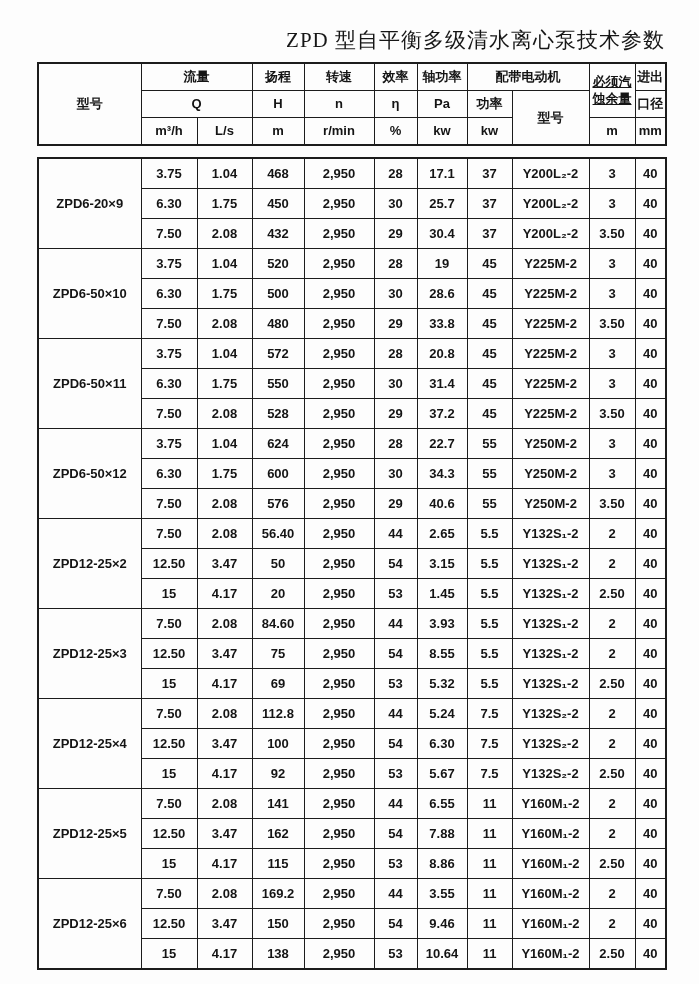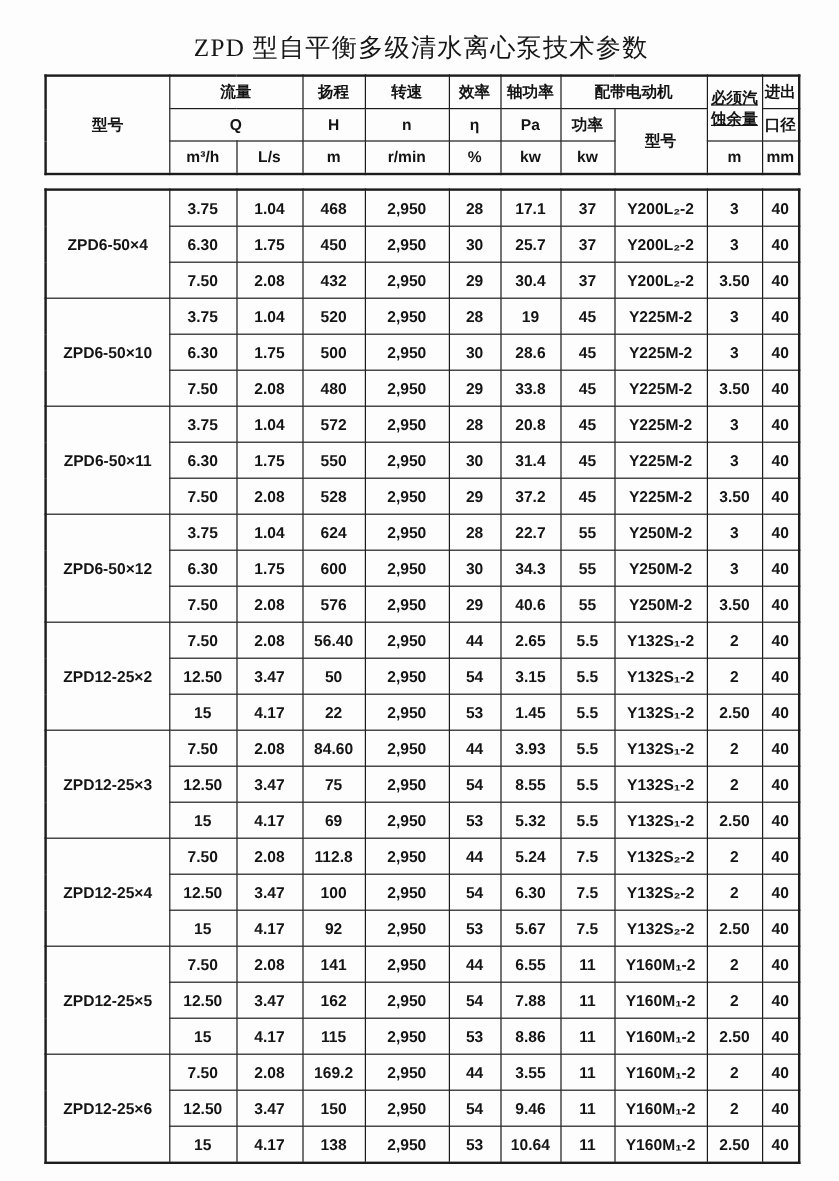--- a/index.html
+++ b/index.html
@@ -12,21 +12,21 @@
   .page {
     width: 699px;
     height: 984px;
     box-sizing: border-box;
     padding: 26px 0 0 37px;
     background: #fdfdfd;
   }
   .title {
     width: 628px;
     margin: 0 0 8px 0;
-    text-align: center;
+    text-align: right;
     font-family: "Liberation Serif", "DejaVu Serif", serif;
     font-size: 21px;
     font-weight: 400;
     letter-spacing: 1px;
     color: #161616;
     white-space: nowrap;
   }
   table.tbl {
     border-collapse: collapse;
     table-layout: fixed;
@@ -128,21 +128,21 @@
       <col class="c-speed">
         <col class="c-eta">
         <col class="c-pa">
         <col class="c-pkw">
       <col class="c-motor">
         <col class="c-npsh">
         <col class="c-port">
     </colgroup>
     <tbody>
         <tr>
-          <td rowspan="3">ZPD6-50×4</td>
+          <td rowspan="3">ZPD6-20×9</td>
           <td>3.75</td>
           <td>1.04</td>
           <td>468</td>
           <td>2,950</td>
           <td>28</td>
           <td>17.1</td>
           <td>37</td>
           <td>Y200L₂-2</td>
           <td>3</td>
           <td>40</td>
@@ -303,21 +303,21 @@
           <td>54</td>
           <td>3.15</td>
           <td>5.5</td>
           <td>Y132S₁-2</td>
           <td>2</td>
           <td>40</td>
         </tr>
         <tr>
           <td>15</td>
           <td>4.17</td>
-          <td>22</td>
+          <td>20</td>
           <td>2,950</td>
           <td>53</td>
           <td>1.45</td>
           <td>5.5</td>
           <td>Y132S₁-2</td>
           <td>2.50</td>
           <td>40</td>
         </tr>
         <tr>
           <td rowspan="3">ZPD12-25×3</td>

